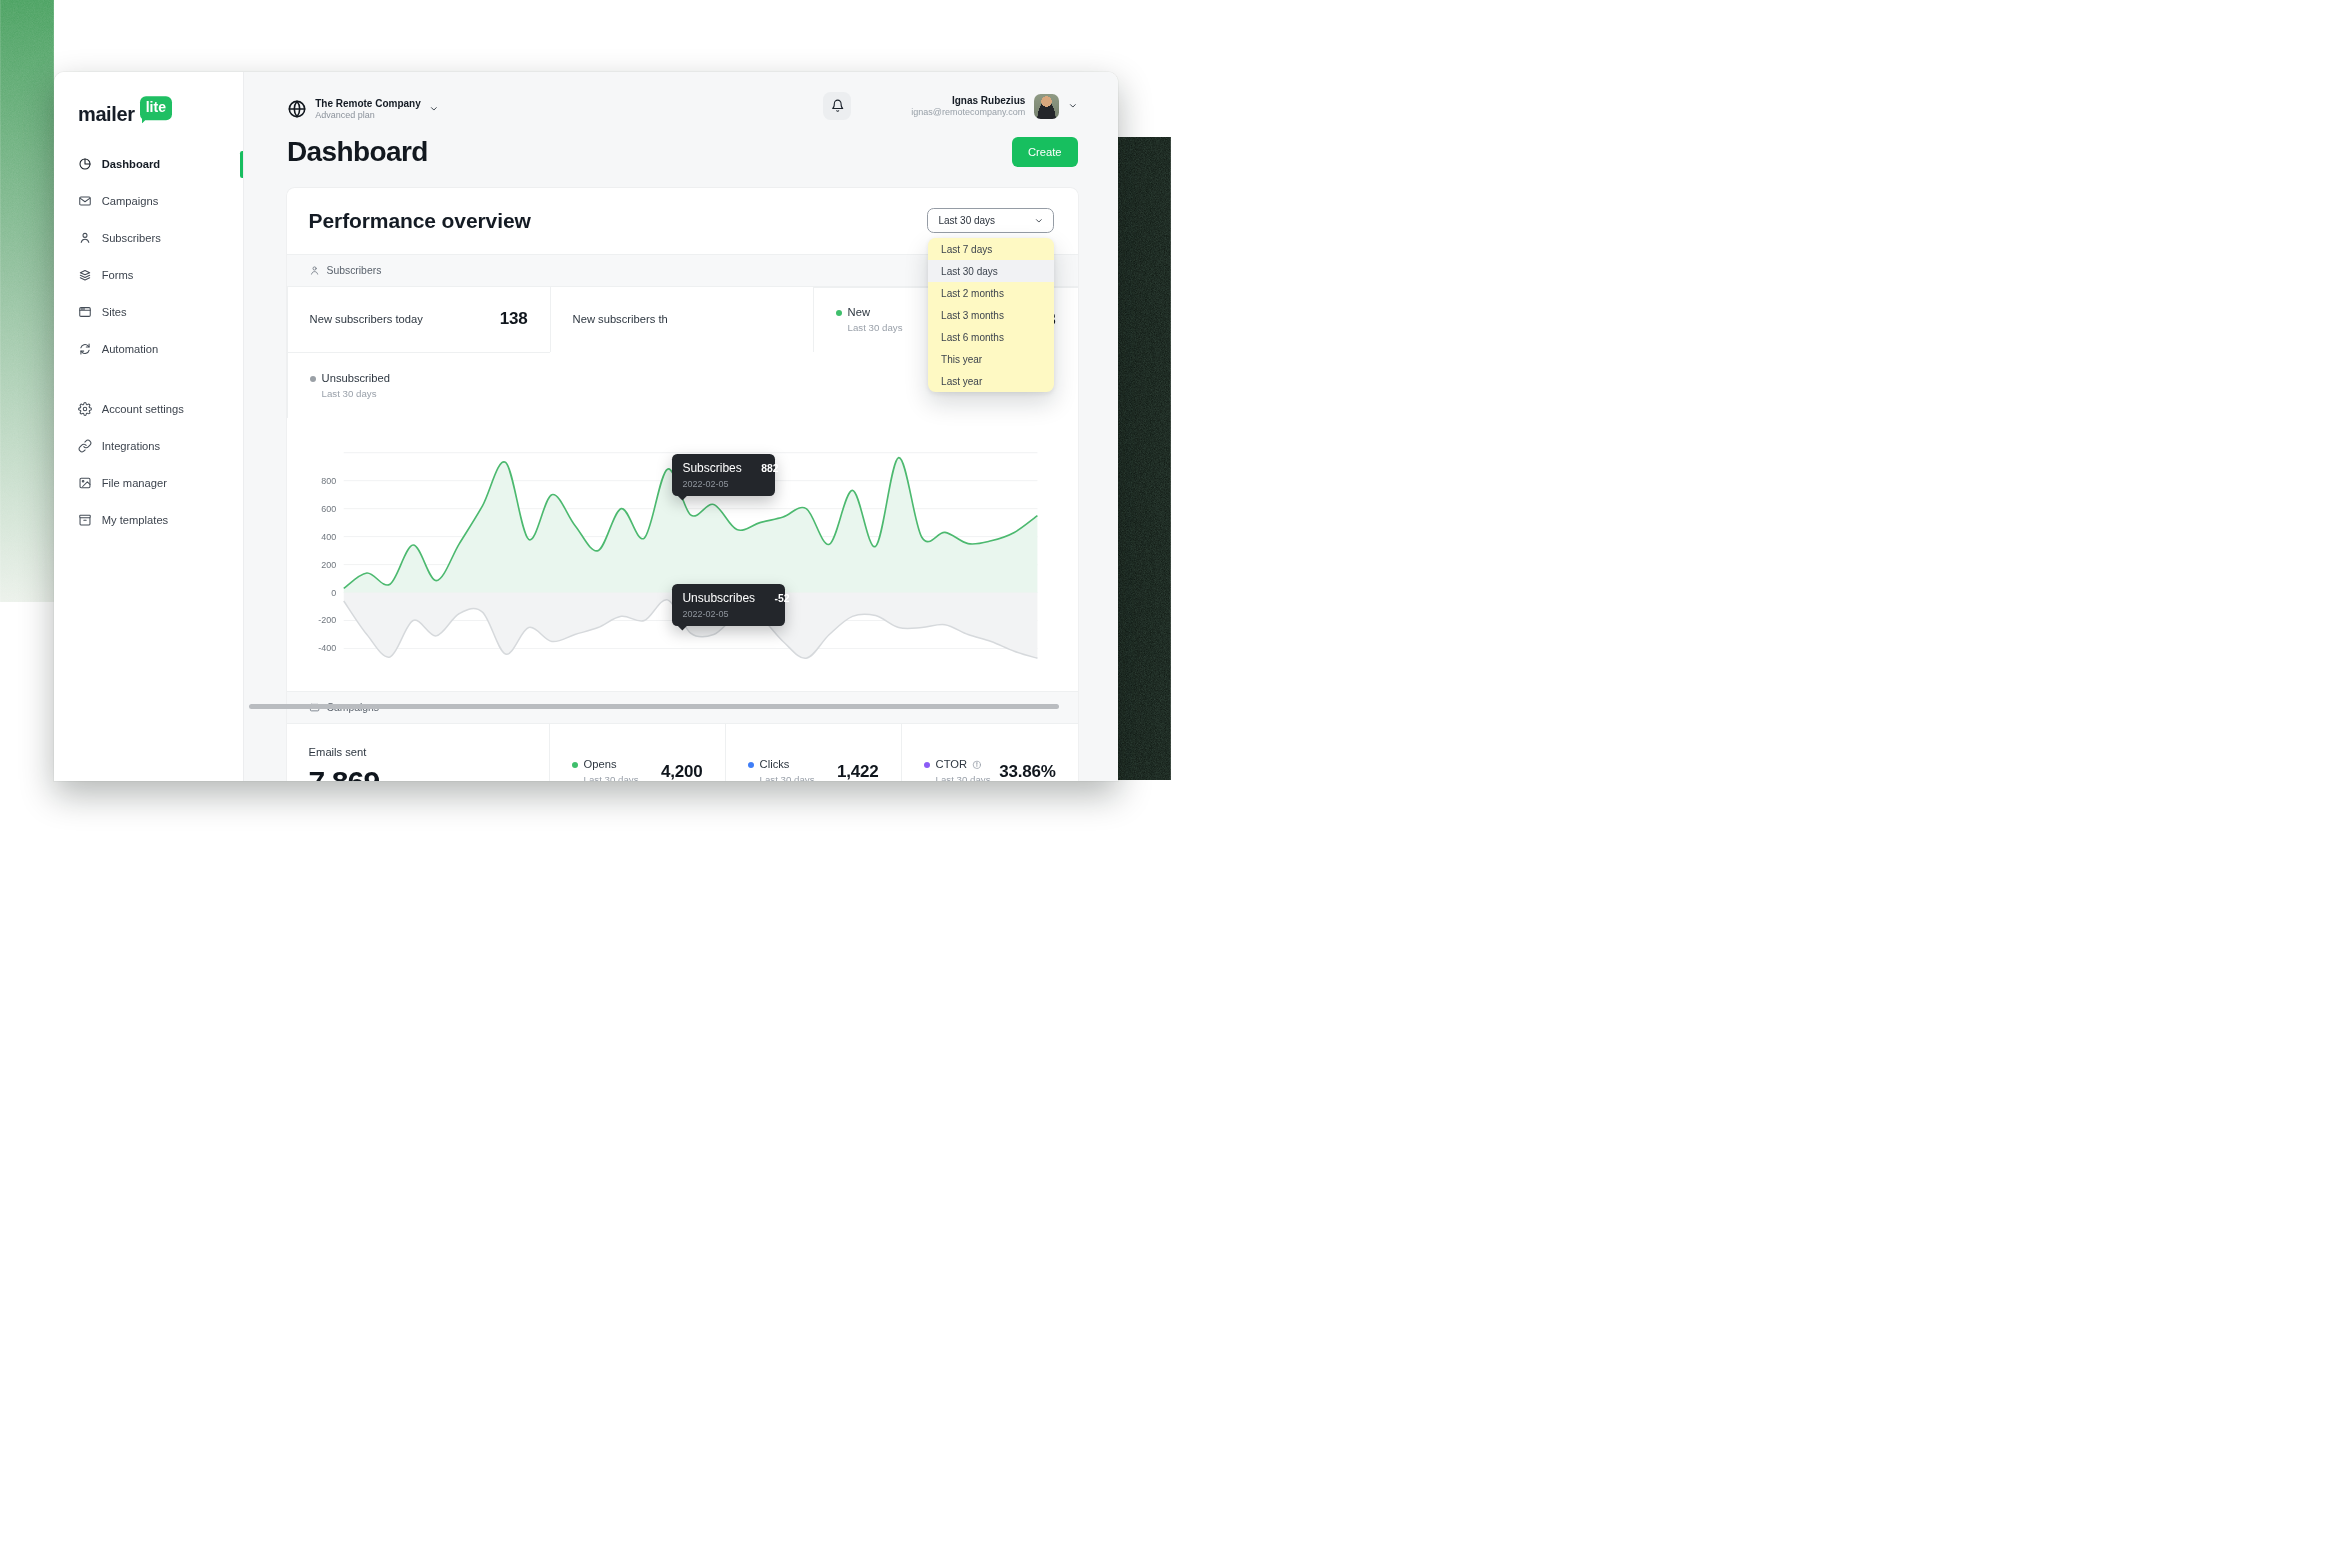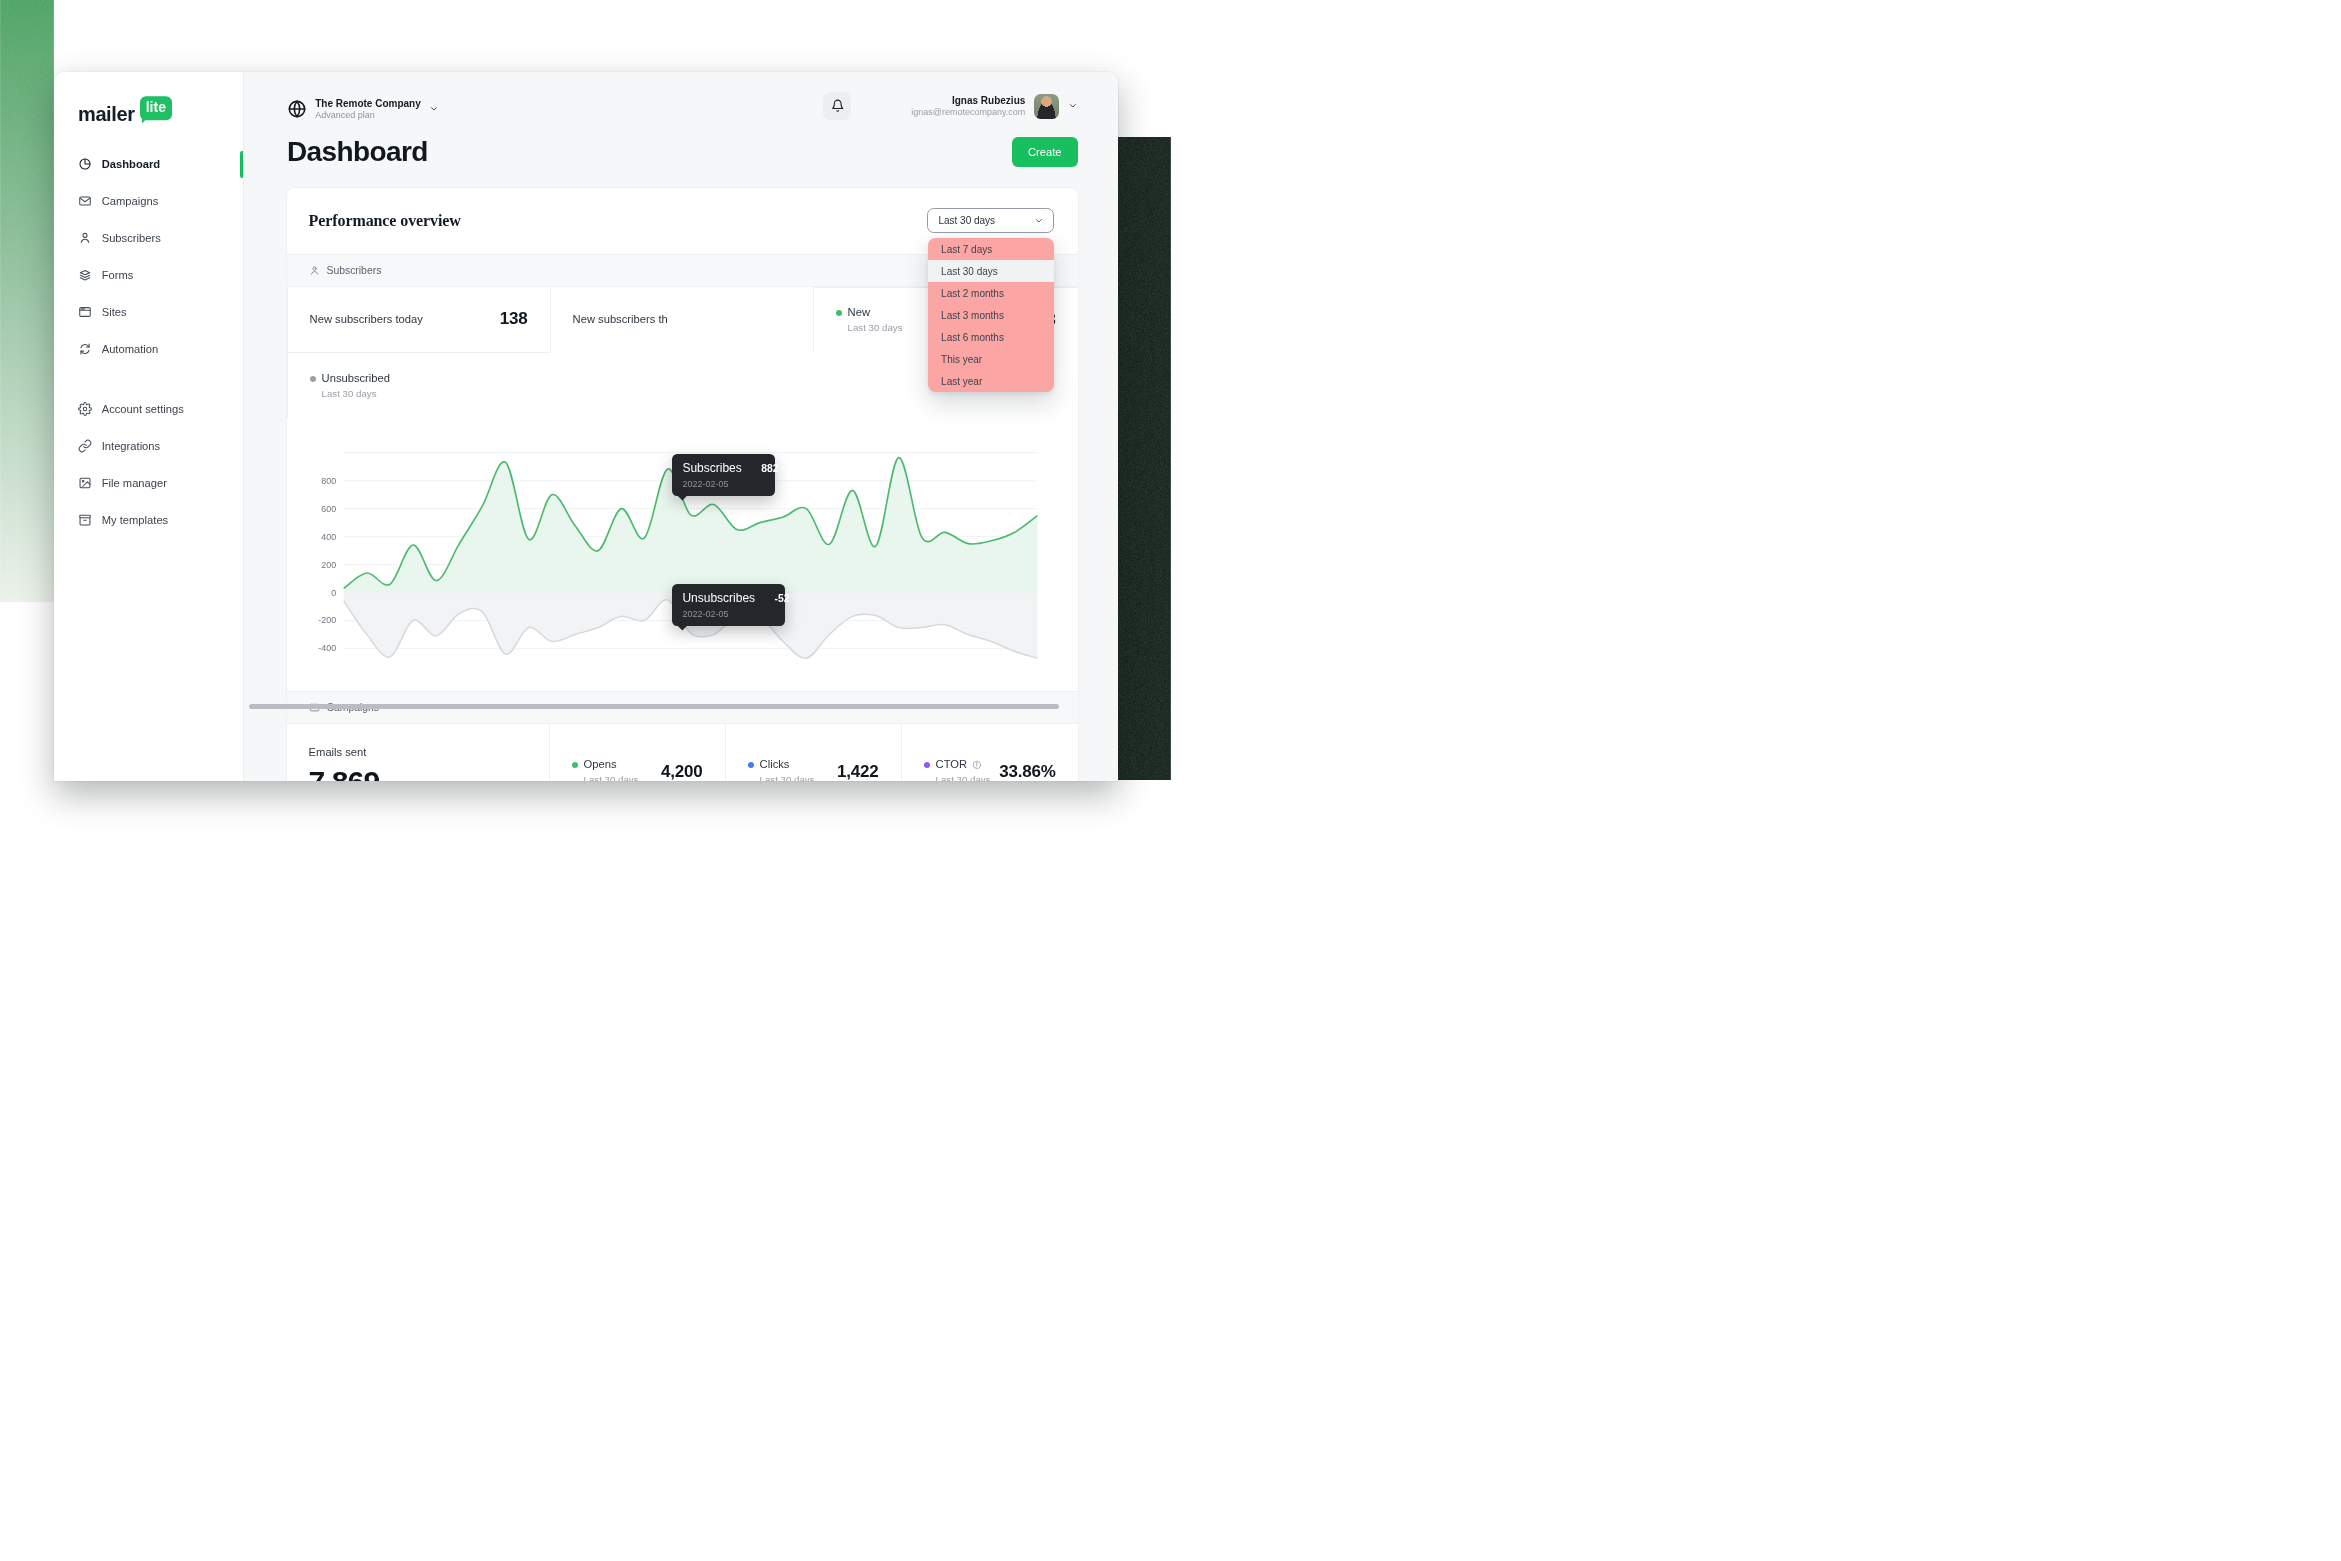--- a/index.html
+++ b/index.html
@@ -53,26 +53,26 @@
       linear-gradient(180deg,#8f9a84 0%,#75806d 100%); }
 
   .title-row { display:flex; align-items:center; justify-content:space-between; margin-top:16.4px; }
   h1.page-title { font-size:28px; font-weight:800; letter-spacing:-0.6px; color:#12181f; }
   .create-btn { background:#17bf5f; color:#fff; border:none; font-family:inherit; font-size:11.2px;
     font-weight:500; padding:0 16.4px; height:30px; border-radius:6px; cursor:pointer; }
 
   
   .panel { margin-top:19.4px; background:#fff; border-radius:7.5px; box-shadow:0 0.7px 1.5px rgba(15,20,26,.05), 0 0 0 0.7px rgba(15,20,26,.03); }
   .panel-head { height:66px; display:flex; align-items:center; justify-content:space-between; padding:0 24px 0 21.6px; }
-  .panel-title { font-size:16px; font-weight:700; color:#141b24; letter-spacing:-0.1px;font-family:Liberation Serif, serif; }
+  .panel-title { font-size:21px; font-weight:700; color:#141b24; letter-spacing:-0.1px; }
   .select-wrap { position:relative; }
   .select { width:127px; height:24.6px; background:#fff; border:0.7px solid #959ca5; border-radius:6.7px;
     display:flex; align-items:center; justify-content:space-between; padding:0 9px 0 10.4px;
     font-size:10px; color:#2a313b; cursor:pointer; }
-  .menu { position:absolute; z-index:60; top:30px; left:0.7px; width:126px; background:#fca5a5; border-radius:7.5px;
+  .menu { position:absolute; z-index:60; top:30px; left:0.7px; width:126px; background:#fef9c3; border-radius:7.5px;
     box-shadow:0 10.4px 25px rgba(15,22,30,.16), 0 1.5px 4.5px rgba(15,22,30,.08); overflow:hidden; }
   .menu-item { height:22px; display:flex; align-items:center; padding-left:13.4px; font-size:10px;
     color:#3c434d; cursor:pointer; }
   .menu-item.selected { background:#f1f2f4; }
 
   .band { height:33px; background:#f7f8f9; border-top:0.7px solid #eef0f1; border-bottom:0.7px solid #eef0f1;
     display:flex; align-items:center; gap:6.7px; padding-left:21.6px; color:#5a626c; font-size:10.4px; }
   .band svg { width:11.2px; height:11.2px; stroke:#78808a; }
 
   .sub-grid { display:grid; grid-template-columns:263px 263px 1fr; grid-template-rows:65px 66px; }

